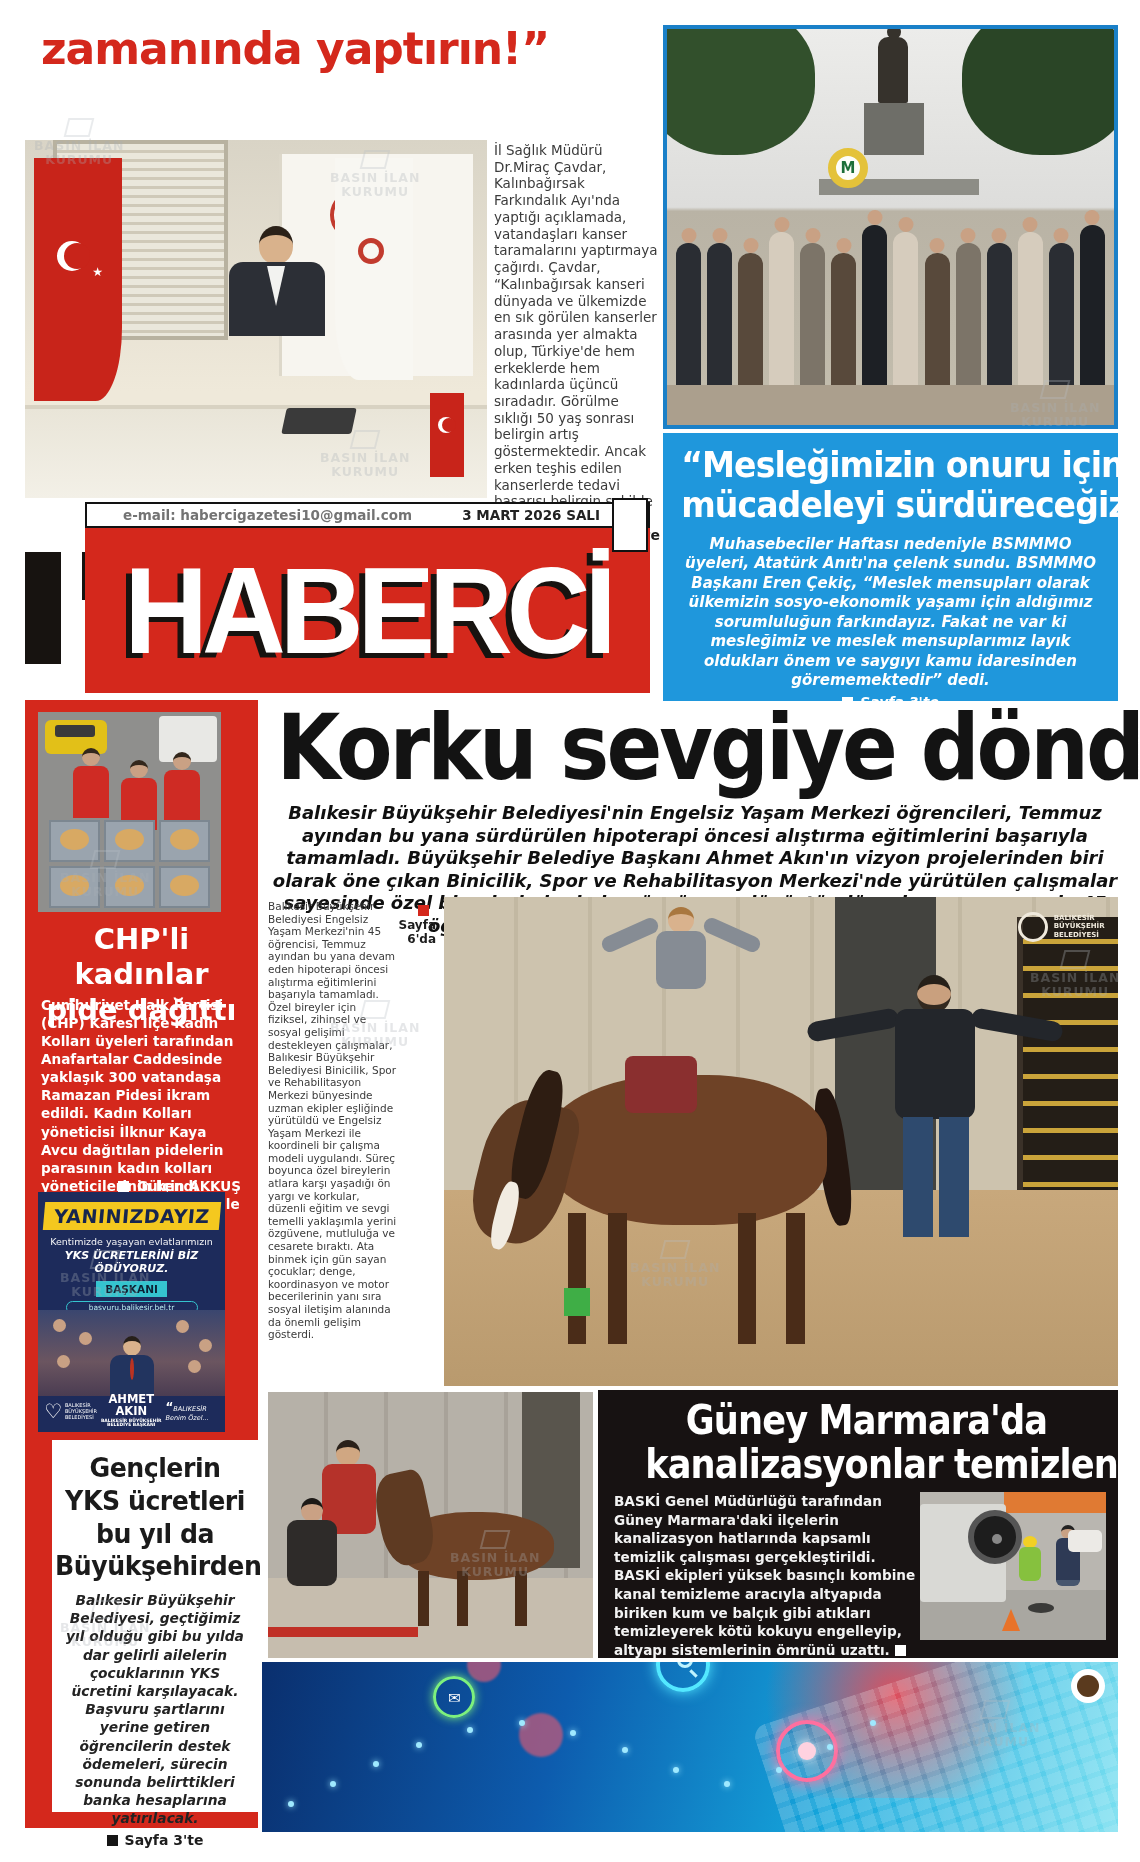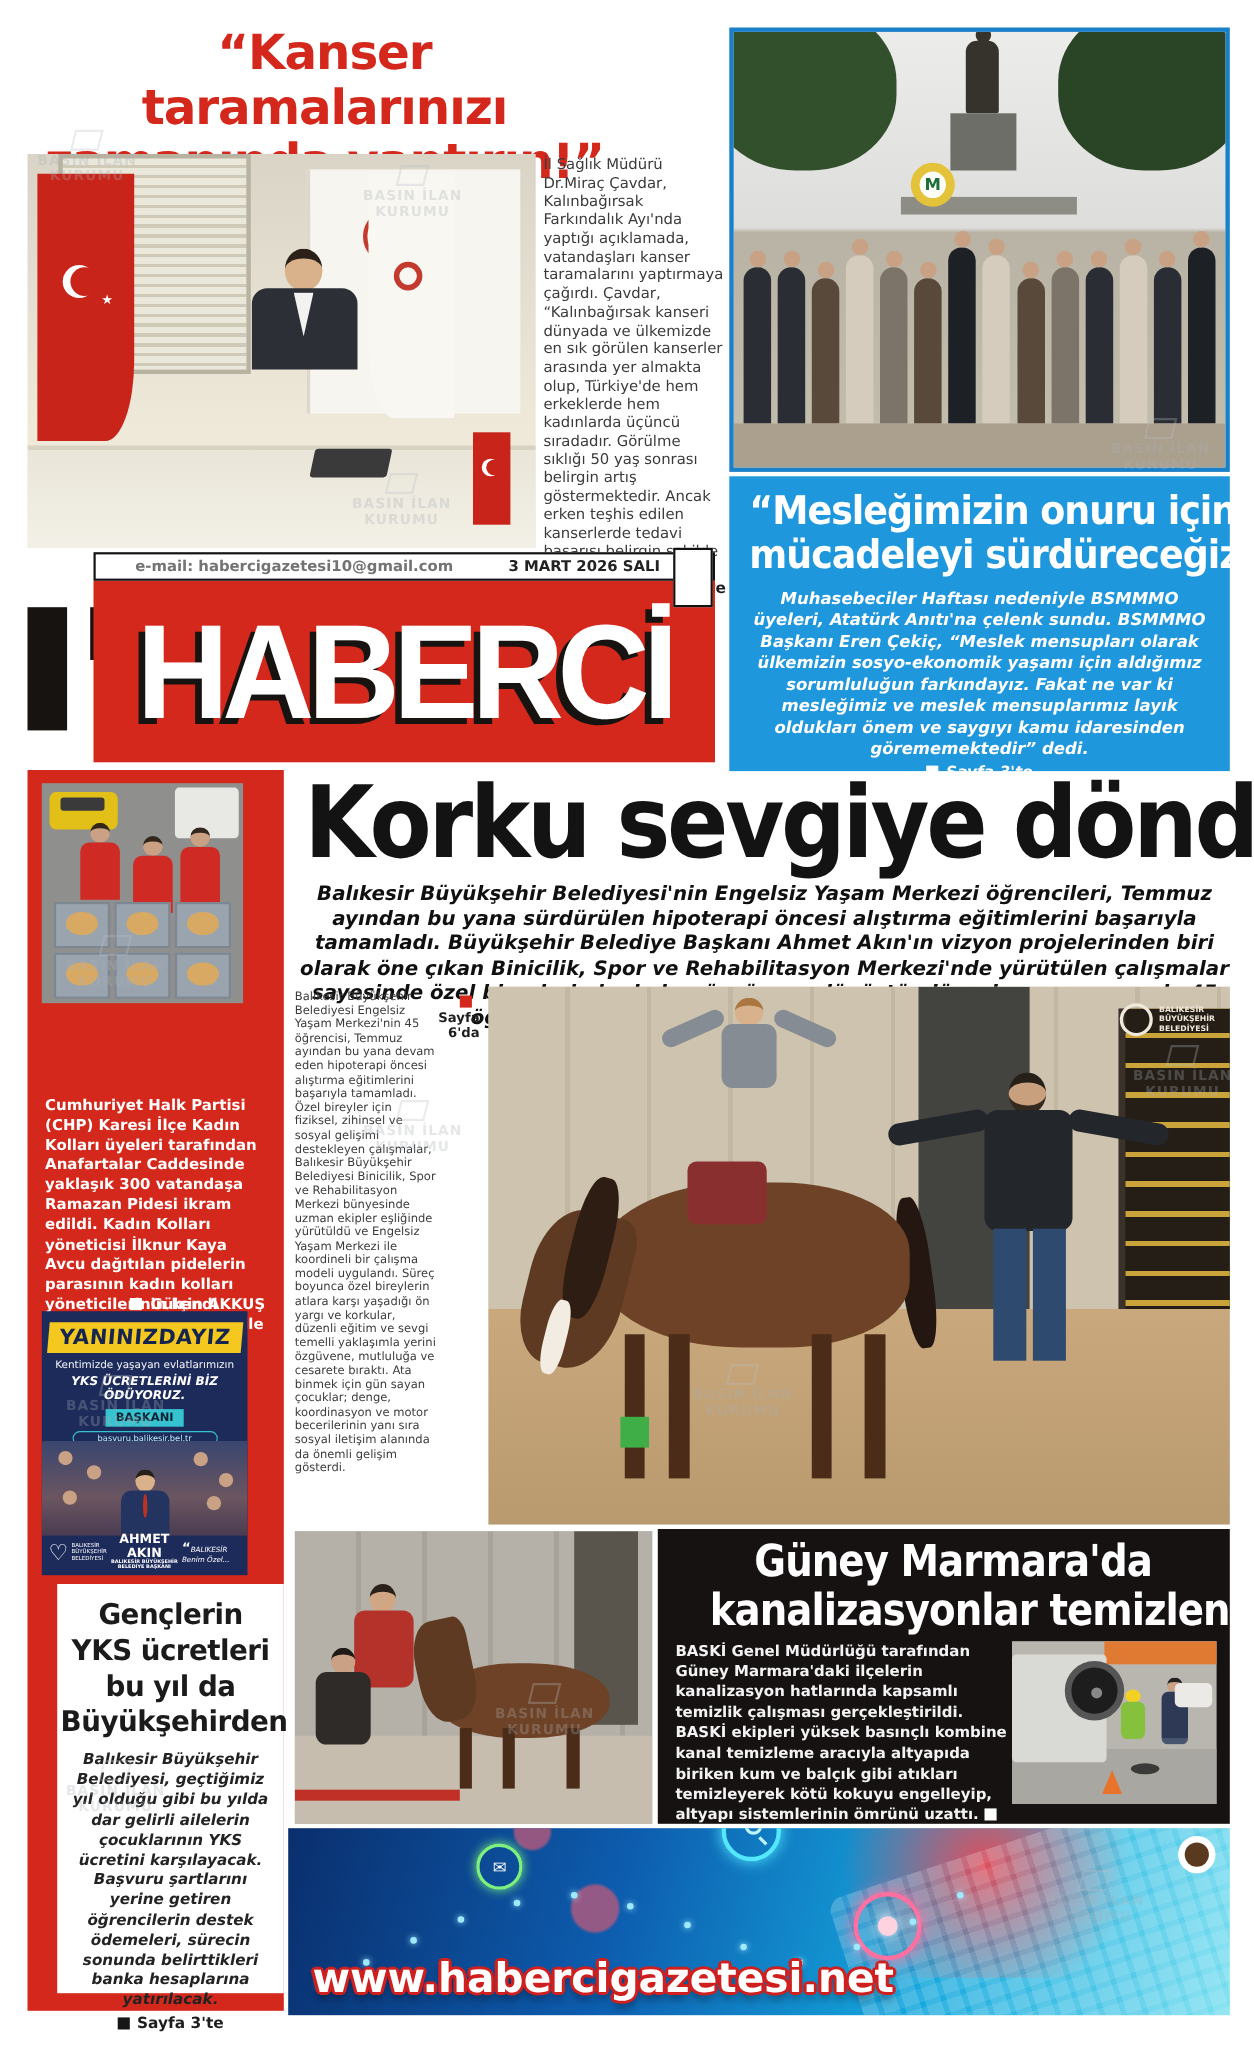--- a/index.html
+++ b/index.html
@@ -294,21 +294,20 @@
       <b>BASIN İLAN</b>
       <b>KURUMU</b>
     </div>
   <div class="wm" style="left:60px;top:1600px">
       <span class="wm-box"></span>
       <b>BASIN İLAN</b>
       <b>KURUMU</b>
     </div>
 
   <div class="ab tlh">
-    <div>“Kanser taramalarınızı</div>
     <div>zamanında yaptırın!”</div>
   </div>
 
   <div class="photo op">
     <div class="ab op-window"></div>
     <div class="ab op-panel"></div>
     <div class="ab op-logo">
         <i></i>
       </div>
     <div class="ab flag-tr">
@@ -407,20 +406,24 @@
       <div class="fp-crates">
         <b></b>
           <b></b>
           <b></b>
           <b></b>
           <b></b>
           <b></b>
       </div>
     </div>
 
+    <div class="ab chp-h">
+      <div>CHP'li kadınlar</div>
+      <div>pide dağıttı</div>
+    </div>
     <div class="ab chp-body">Cumhuriyet Halk Partisi (CHP) Karesi İlçe Kadın Kolları üyeleri tarafından Anafartalar Caddesinde yaklaşık 300 vatandaşa Ramazan Pidesi ikram edildi. Kadın Kolları yöneticisi İlknur Kaya Avcu dağıtılan pidelerin parasının kadın kolları yöneticilerinin kendi aralarında imece usulü ile topladıklarını söyledi.</div>
     <div class="ab chp-by"><span class="sq w"></span><span class="rt">Gülçin AKKUŞ</span></div>
 
     <div class="ab adbox">
       <div class="ad-title">YANINIZDAYIZ</div>
       <div class="ad-l1">Kentimizde yaşayan evlatlarımızın</div>
       <div class="ad-l2">YKS ÜCRETLERİNİ BİZ ÖDÜYORUZ.</div>
       <div><span class="ad-badge">BAŞKANI</span></div>
       <span class="ad-url">basvuru.balikesir.bel.tr</span>
       <div class="ad-crowd">
@@ -581,16 +584,15 @@
     <i class="bn-dot" style="left:36%;top:40%"></i>
     <i class="bn-dot" style="left:42%;top:50%"></i>
     <i class="bn-dot" style="left:48%;top:62%"></i>
     <i class="bn-dot" style="left:54%;top:70%"></i>
     <i class="bn-dot" style="left:60%;top:62%"></i>
     <i class="bn-dot" style="left:66%;top:48%"></i>
     <i class="bn-dot" style="left:71%;top:34%"></i>
     <div class="bn-cup" style="position:absolute">
         <i></i>
       </div>
-    <div class="bn-url">www.habercigazetesi.net</div>
   </div>
 
 </div>
 
 </body></html>

